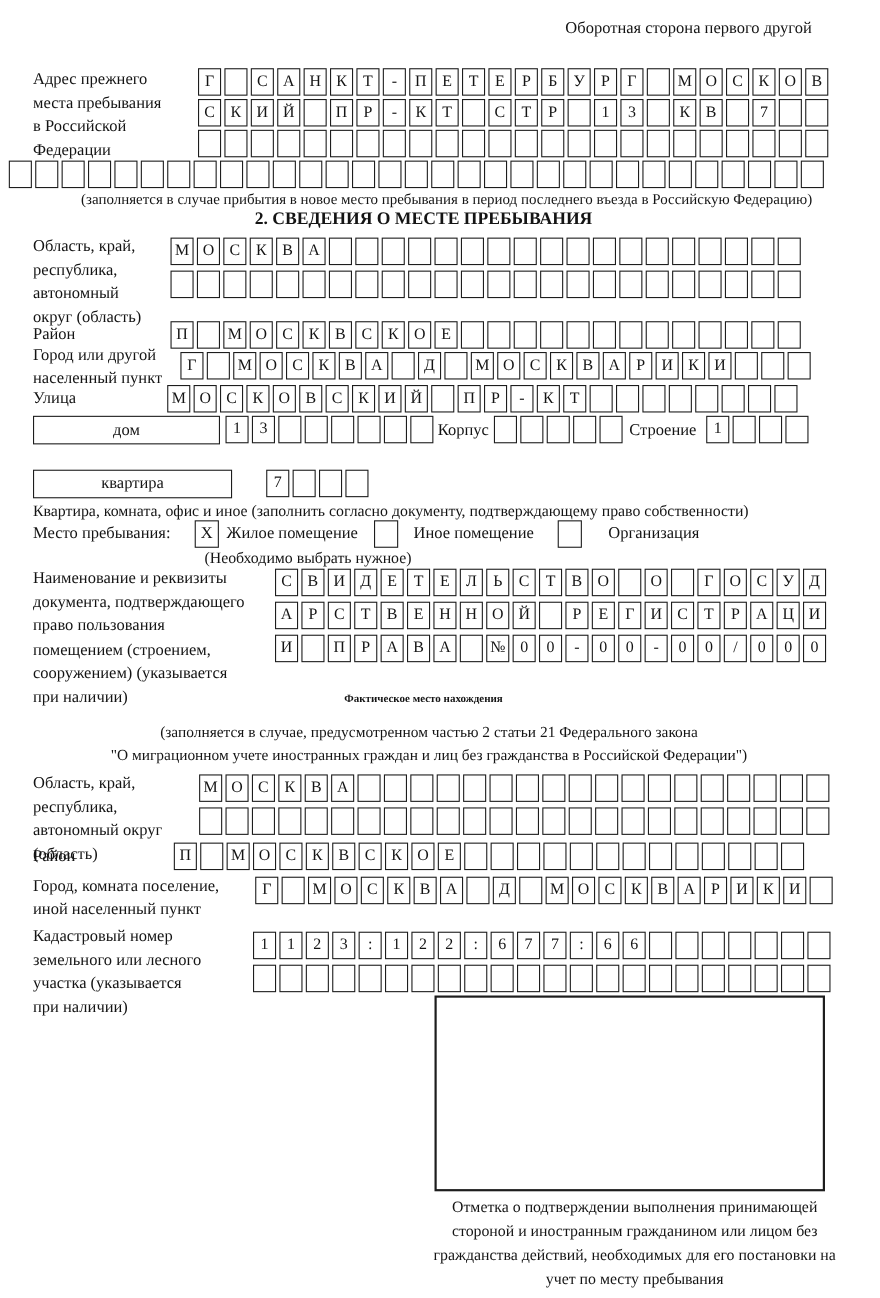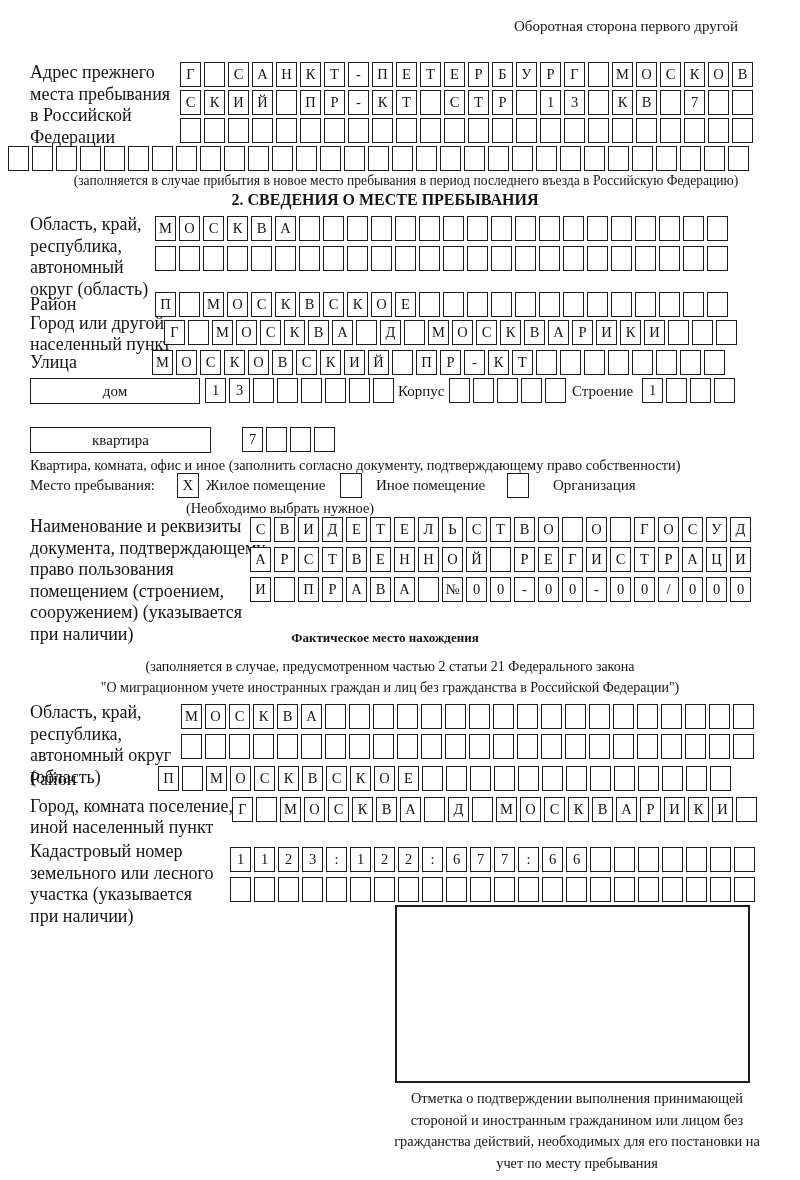--- a/index.html
+++ b/index.html
@@ -1,19 +1,19 @@
 <!DOCTYPE html>
 <html><head>
 <meta charset="utf-8">
 <style>
   html,body{margin:0;padding:0;background:#fff;}
   .page{position:relative;width:800px;height:1180px;background:#ffffff;overflow:hidden;
         font-family:"Liberation Serif","DejaVu Serif",serif;color:#141414;}
   .abs{position:absolute;}
-  .lbl{font-size:18px;line-height:21.5px;white-space:pre-line;}
+  .lbl{font-size:15px;line-height:21.5px;white-space:pre-line;}
   .cap{font-size:13.6px;padding-left:16px;}
   .bold{font-weight:bold;}
   .center{text-align:center;}
   .cells{display:flex;gap:3px;}
   .cell{width:21px;height:25px;box-sizing:border-box;border:1.6px solid #1d1d1d;
         display:flex;align-items:center;justify-content:center;
         font-size:14.5px;flex:0 0 auto;background:#fff;}
   .wbox{box-sizing:border-box;border:1.6px solid #1d1d1d;height:26px;
         display:flex;align-items:center;justify-content:center;font-size:15px;background:#fff;}
   .chk{width:22px;height:25px;box-sizing:border-box;border:1.6px solid #1d1d1d;
@@ -328,21 +328,21 @@
   <div class="abs inline-lbl" style="left:30px;top:473px;">Место пребывания:</div>
   <div class="abs chk" style="left:177px;top:473px;">X</div>
   <div class="abs inline-lbl" style="left:206px;top:473px;">Жилое помещение</div>
   <div class="abs chk" style="left:340px;top:473px;"></div>
   <div class="abs inline-lbl" style="left:376px;top:473px;">Иное помещение</div>
   <div class="abs chk" style="left:507px;top:473px;"></div>
   <div class="abs inline-lbl" style="left:553px;top:473px;">Организация</div>
   <div class="abs center" style="left:90px;top:500px;width:380px;font-size:14.4px;">(Необходимо выбрать нужное)</div>
 
   <div class="abs lbl" style="left:30px;top:516px;">Наименование и реквизиты
-документа, подтверждающему
+документа, подтверждающего
 право пользования
 помещением (строением,
 сооружением) (указывается
 при наличии)</div>
   <div class="abs cells" style="left:250px;top:517px;">
       <div class="cell">С</div>
       <div class="cell">В</div>
       <div class="cell">И</div>
       <div class="cell">Д</div>
       <div class="cell">Е</div>
@@ -403,21 +403,21 @@
       <div class="cell">0</div>
       <div class="cell">-</div>
       <div class="cell">0</div>
       <div class="cell">0</div>
       <div class="cell">/</div>
       <div class="cell">0</div>
       <div class="cell">0</div>
       <div class="cell">0</div>
     </div>
 
-  <div class="abs bold center" style="left:0;top:630px;width:770px;font-size:13px;">Фактическое место нахождения</div>
+  <div class="abs bold center" style="left:0;top:630px;width:770px;font-size:10px;">Фактическое место нахождения</div>
   <div class="abs center" style="left:0;top:656px;width:780px;font-size:14px;line-height:21px;white-space:pre-line;">(заполняется в случае, предусмотренном частью 2 статьи 21 Федерального закона
 "О миграционном учете иностранных граждан и лиц без гражданства в Российской Федерации")</div>
 
   <div class="abs lbl" style="left:30px;top:702px;">Область, край,
 республика,
 автономный округ
 (область)</div>
   <div class="abs cells" style="left:181px;top:704px;">
       <div class="cell">М</div>
       <div class="cell">О</div>

